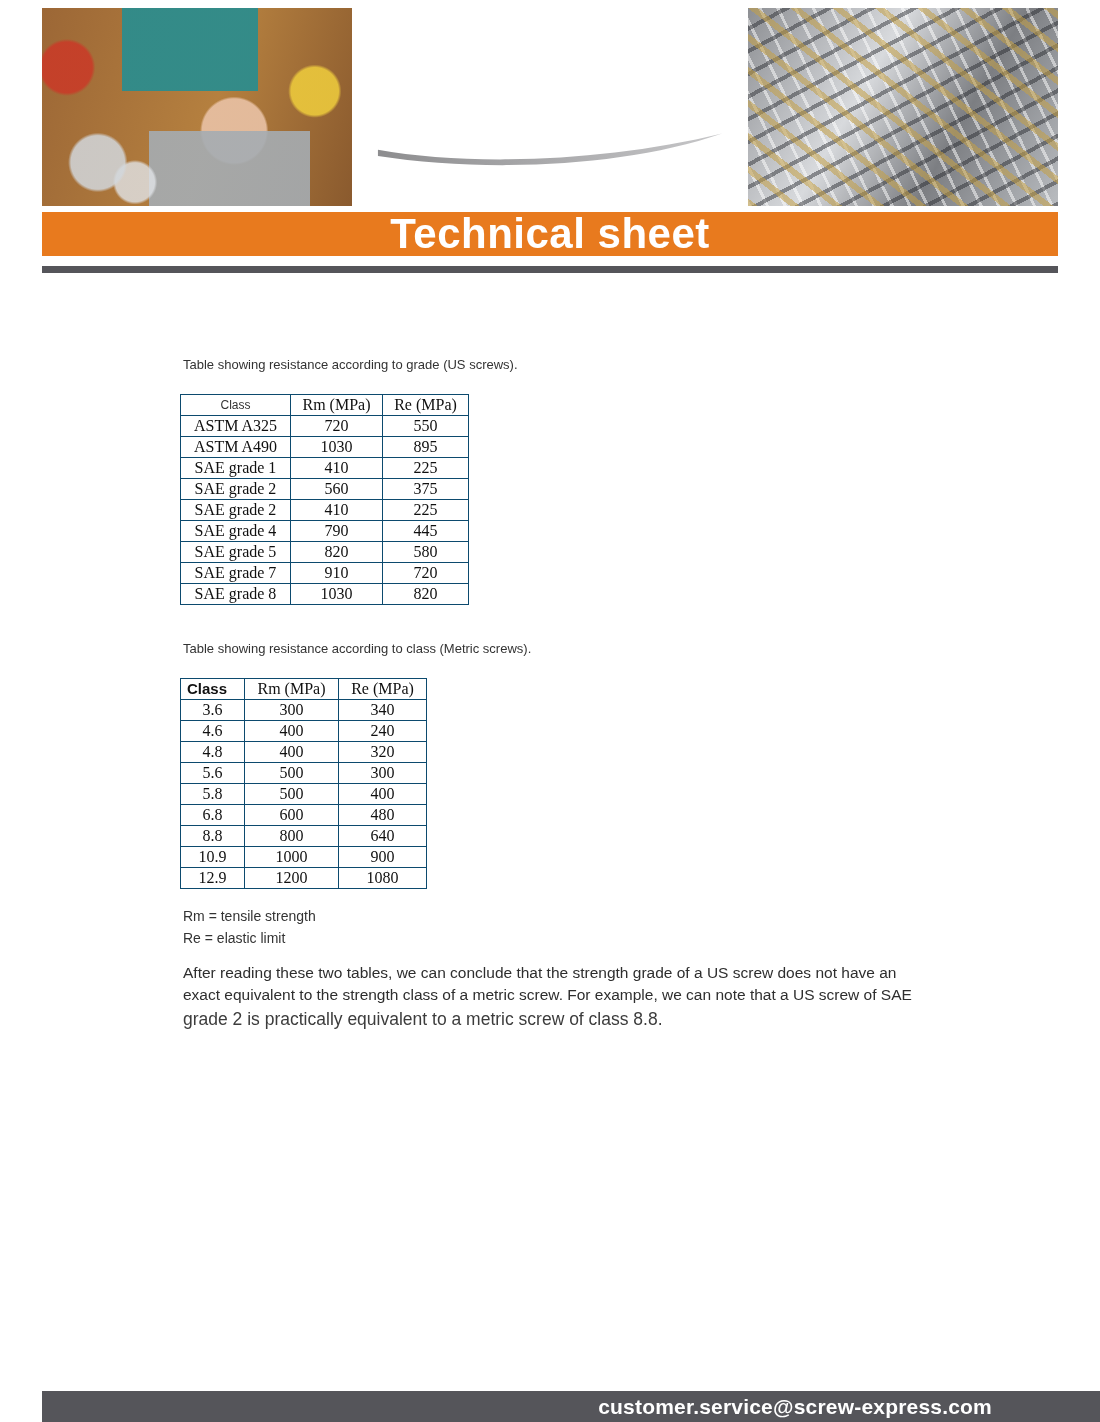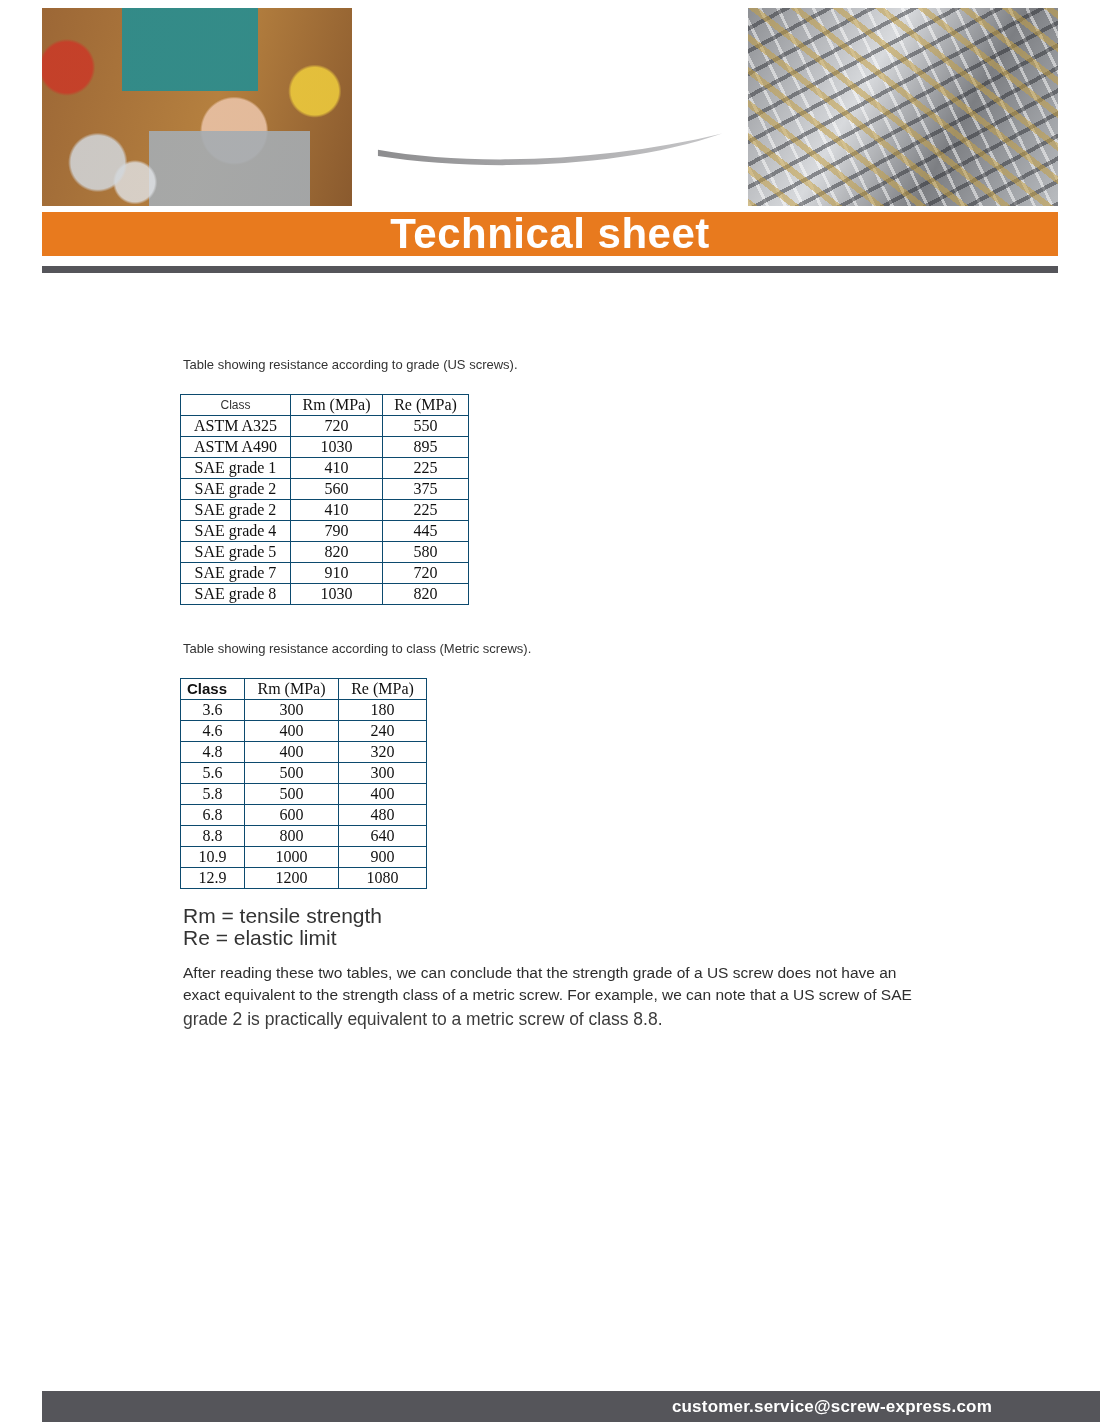--- a/index.html
+++ b/index.html
@@ -50,21 +50,21 @@
   .banner-strip {
     position:absolute; left:42px; top:266px; width:1016px; height:7px;
     background:var(--dark, #55555a);
   }
 
   
   .intro { position:absolute; left:183px; font-size:13px; color:#333333; }
   .intro-us { top:357px; }
   .intro-metric { top:641px; }
 
-  .legend { position:absolute; left:183px; top:905px; font-size:21px; color:#333333; line-height:22px; }
+  .legend { position:absolute; left:183px; top:905px; font-size:14px; color:#333333; line-height:22px; }
 
   .conclusion {
     position:absolute; left:183px; top:962px; width:735px;
     font-size:15.5px; line-height:1.45; color:#2e2e2e;
   }
   .conclusion .emphasis { font-size:17.5px; color:#3c3c3c; }
 
   
   .data-table {
     position:absolute; border-collapse:collapse;
@@ -90,21 +90,21 @@
     text-align:left; padding-left:6px; color:#111;
   }
 
   
   .footer {
     position:absolute; left:42px; right:0; bottom:0; height:31px;
     background:var(--dark, #55555a);
     display:flex; align-items:center; justify-content:flex-end;
     padding-right:108px;
   }
-  .footer .email { color:#ffffff; font-weight:bold; font-size:17px; letter-spacing:.2px; }
+  .footer .email { color:#ffffff; font-weight:bold; font-size:21px; letter-spacing:.2px; }
 </style>
 </head>
 <body>
 
 <div class="page">
 
   <div class="photo photo-left"></div>
 
   <div class="logo">
     <svg class="swoosh" viewBox="0 0 360 40" preserveAspectRatio="none">
@@ -191,21 +191,21 @@
         <tr>
           <th class="class-col">Class</th>
           <th>Rm (MPa)</th>
           <th>Re (MPa)</th>
         </tr>
       </thead>
       <tbody>
         <tr>
           <td>3.6</td>
           <td>300</td>
-          <td>180</td>
+          <td>340</td>
         </tr>
         <tr>
           <td>4.6</td>
           <td>400</td>
           <td>240</td>
         </tr>
         <tr>
           <td>4.8</td>
           <td>400</td>
           <td>320</td>

